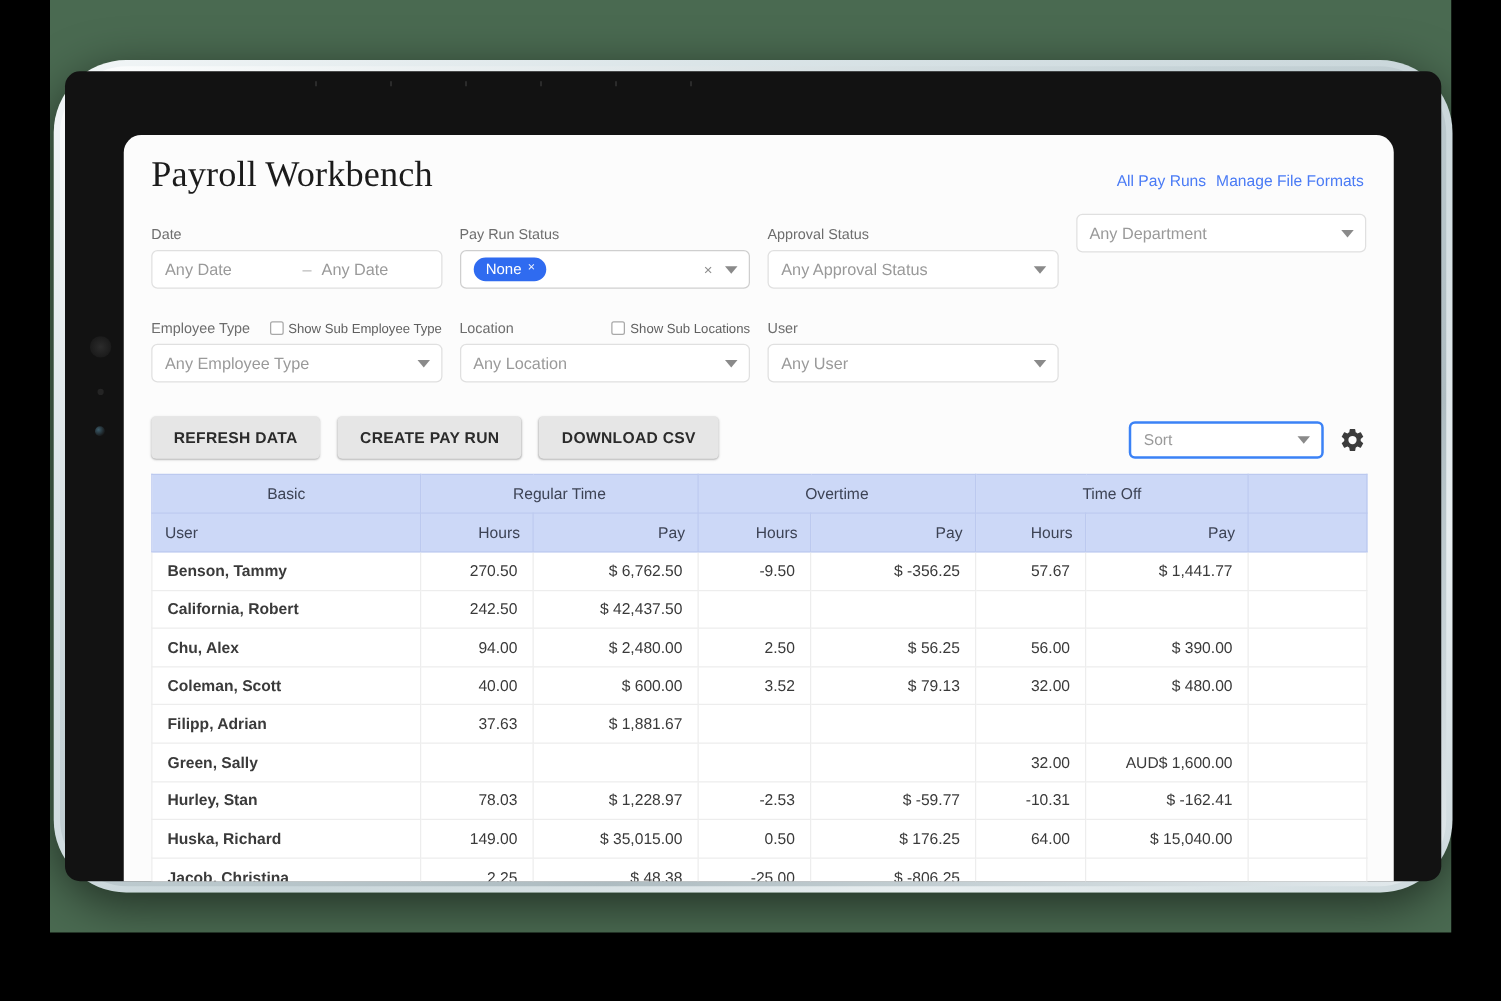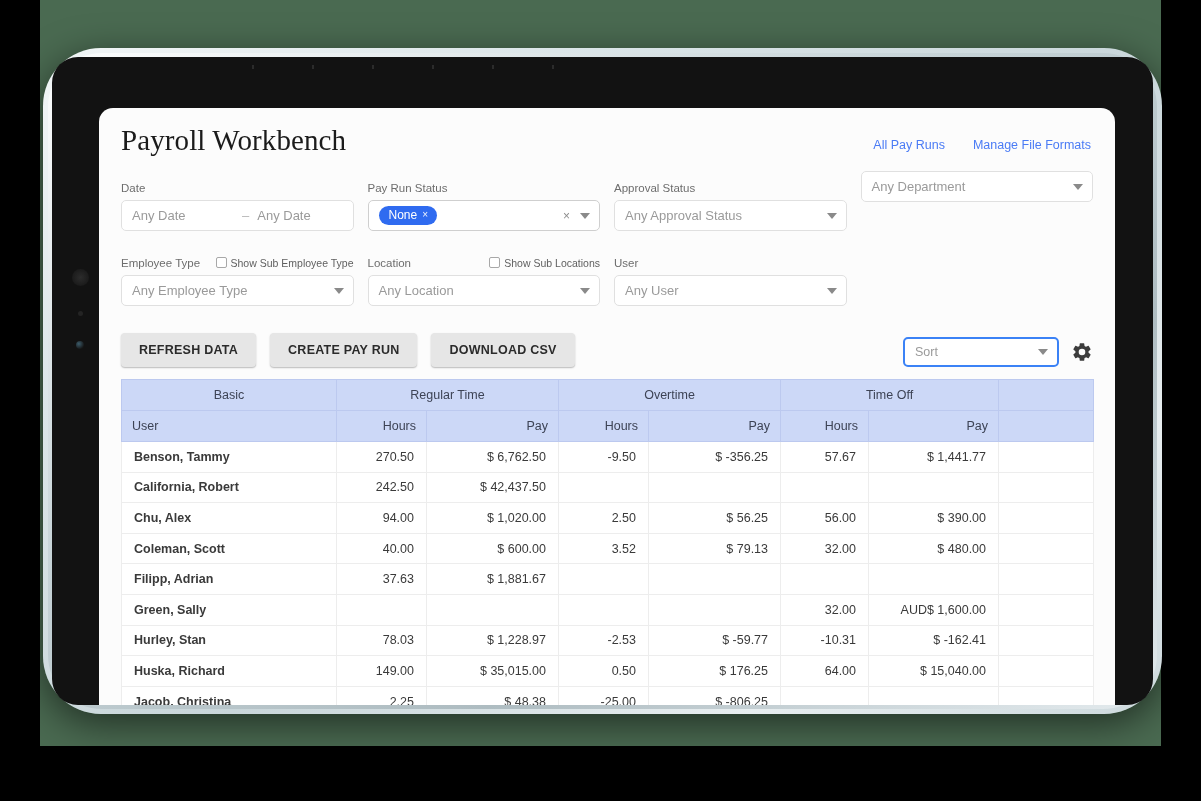--- a/index.html
+++ b/index.html
@@ -30,21 +30,21 @@
     box-shadow: 0 10px 38px rgba(0,0,0,0.55);
   }
   #device-inner-ring {
     width: 100%; height: 100%;
     border-radius: 54px;
     background: linear-gradient(150deg,#fdfefe 0%,#c6d3d7 40%,#aebcc1 70%,#e4ebee 100%);
     padding: 4px;
   }
   #bezel {
     width: 100%; height: 100%;
-    border-radius: 26px;
+    border-radius: 12px;
     background: #121212;
     padding: 17px 19px;
     position: relative;
     overflow: hidden;
   }
   .sensor { position: absolute; border-radius: 50%; }
   #speaker-grill { left: 20px; top: 212px; width: 17px; height: 17px;
     background: radial-gradient(circle,#2c2c2c 0%, #1b1b1b 70%); }
   #sensor-dot   { left: 26px; top: 254px; width: 5px;  height: 5px; background:#242424; }
   #camera-dot   { left: 24px; top: 284px; width: 8px;  height: 8px;
@@ -61,21 +61,21 @@
     overflow: hidden;
   }
 
   
   .page-head { padding: 16px 22px 0 22px; position: relative; }
   .page-title {
     font-family: "Liberation Serif", serif;
     font-size: 29px; color: #1b1b1b; font-weight: 400;
     letter-spacing: .1px; margin: 0;
   }
-  .head-links { position: absolute; right: 24px; top: 30px; display: flex; gap: 28px; }
+  .head-links { position: absolute; right: 24px; top: 30px; display: flex; gap: 8px; }
   .head-link { color: #4a7bf5; font-size: 12.5px; text-decoration: none; cursor: pointer; }
 
   
   .filters { padding: 10px 22px 16px 22px; }
   .filter-row { display: flex; gap: 14px; margin-bottom: 11px; }
   .filter-cell { width: 237px; }
   .filter-label-row { display: flex; align-items: center; justify-content: space-between; height: 17px; margin-top: 12px; }
   .filter-label { font-size: 11.5px; color: #6d6d6d; }
   .subcheck { display: flex; align-items: center; gap: 4px; cursor: pointer; }
   .subcheck .box {
@@ -331,21 +331,21 @@
                     <td class="r">$ 42,437.50</td>
                     <td class="r"></td>
                     <td class="r"></td>
                     <td class="r"></td>
                     <td class="r"></td>
                     <td class="r"></td>
                   </tr>
                   <tr>
                     <td class="l">Chu, Alex</td>
                     <td class="r">94.00</td>
-                    <td class="r">$ 1,020.00</td>
+                    <td class="r">$ 2,480.00</td>
                     <td class="r">2.50</td>
                     <td class="r">$ 56.25</td>
                     <td class="r">56.00</td>
                     <td class="r">$ 390.00</td>
                     <td class="r"></td>
                   </tr>
                   <tr>
                     <td class="l">Coleman, Scott</td>
                     <td class="r">40.00</td>
                     <td class="r">$ 600.00</td>

